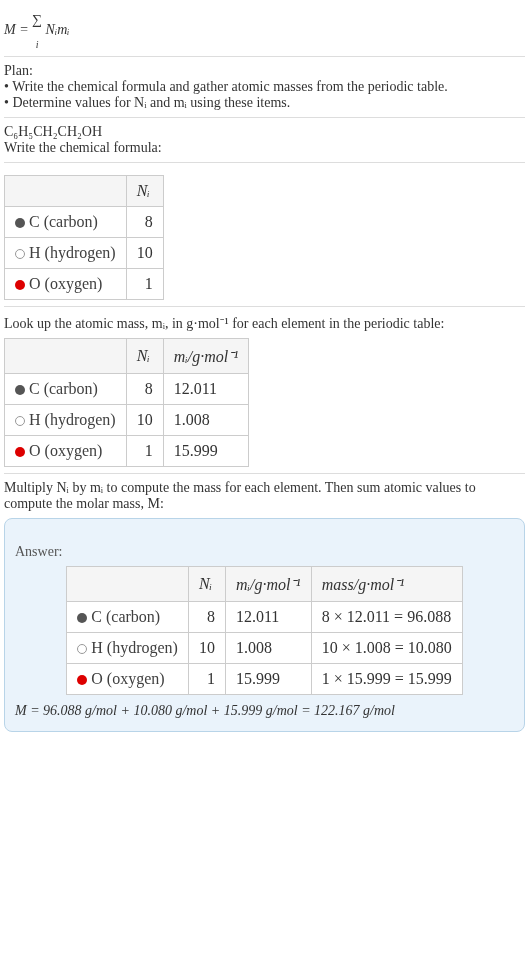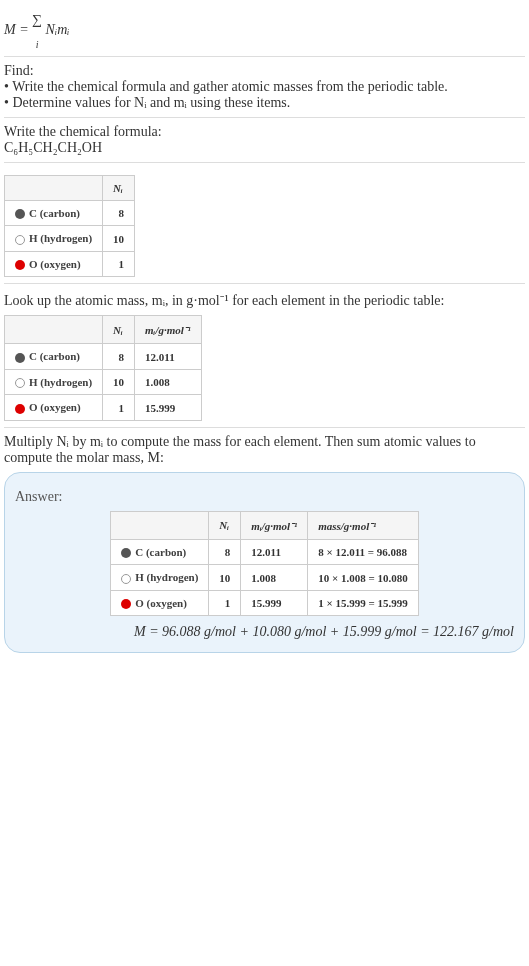--- a/index.html
+++ b/index.html
@@ -33,22 +33,21 @@
   vertical-align: -8px;
 }
 table {
   border-collapse: collapse;
   margin-top: 6px;
 }
 th, td {
   border: 1px solid #ccc;
   padding: 6px 10px;
   text-align: left;
-  font-size: 11px;
-  font-weight: bold;
+  font-size: 16px;
 }
 .hdr-row {
   background: #f5f5f5;
 }
 .hdr-row td, .hdr-row th {
   font-style: italic;
 }
 .elcell {
   color: #404040;
   white-space: nowrap;
@@ -61,59 +60,59 @@
   margin-right: 4px;
   vertical-align: middle;
 }
 .dot-c { background: #555; }
 .dot-h { background: #fff; border: 1px solid #999; }
 .dot-o { background: #d00; }
 .numcell { text-align: right; }
 .answer-box {
   background: #eaf3fb;
   border: 1px solid #b8d4e8;
-  border-radius: 16px;
-  padding: 16px 10px 12px 10px;
+  border-radius: 8px;
+  padding: 25px 10px 12px 10px;
   margin-top: 6px;
 }
 .answer-box .label {
   color: #555;
   margin-bottom: 6px;
 }
 .answer-box table {
   margin: 0 auto 8px auto;
   background: #fff;
 }
 .final {
-  text-align: right;
+  text-align: left;
   font-style: italic;
   margin-top: 6px;
 }
 </style>
 </head>
 <body>
 
 <div class="section">
   <div class="formula">
     <span>M = </span><span style="display:inline-block;text-align:center;vertical-align:middle;">
       <span>∑</span><br>
       <span class="under">i</span>
     </span><span> Nᵢmᵢ</span>
   </div>
 </div>
 
 <div class="section">
-  <div>Find:</div>
+  <div>Plan:</div>
   <div>• Write the chemical formula and gather atomic masses from the periodic table.</div>
   <div>• Determine values for Nᵢ and mᵢ using these items.</div>
 </div>
 
 <div class="section">
+  <div>C₆H₅CH₂CH₂OH</div>
   <div>Write the chemical formula:</div>
-  <div>C₆H₅CH₂CH₂OH</div>
 </div>
 
 <div class="section">
   <table>
     <tbody>
         <tr class="hdr-row">
       <td></td>
       <td>Nᵢ</td>
     </tr>
     <tr>

